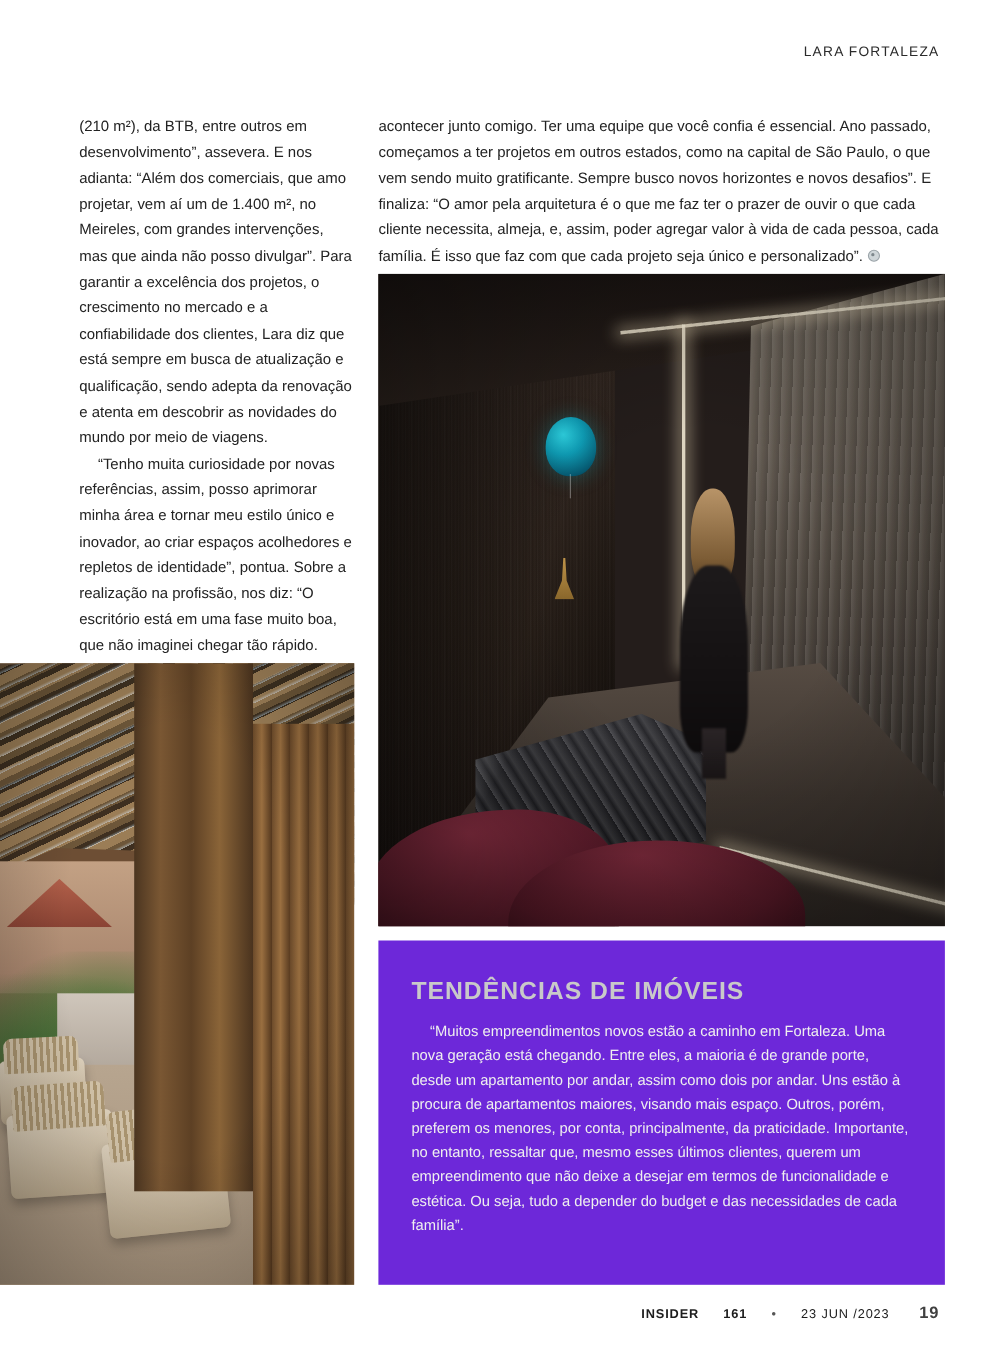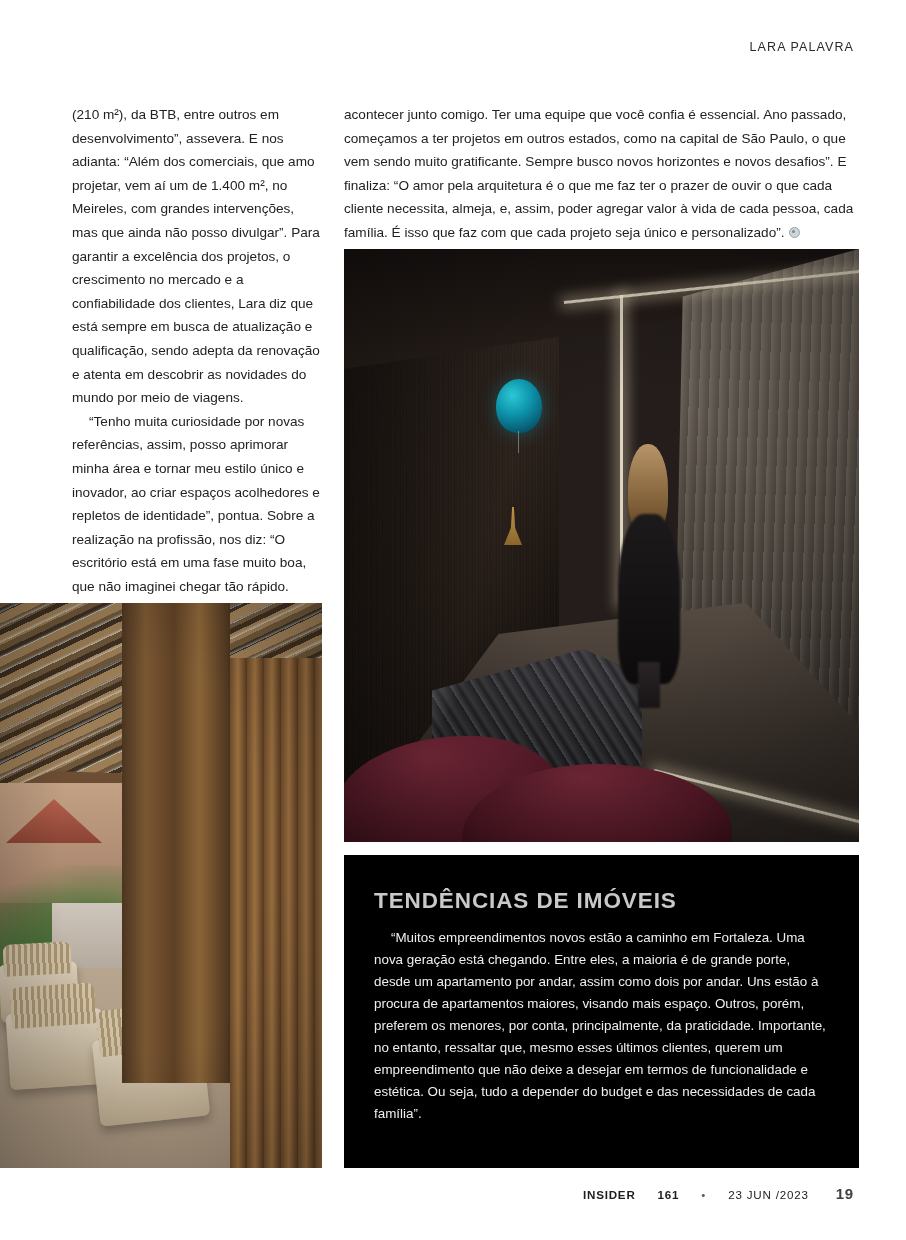--- a/index.html
+++ b/index.html
@@ -297,21 +297,21 @@
     background: radial-gradient(ellipse at 50% 45%, rgba(0,0,0,0) 45%, rgba(0,0,0,0.28) 100%);
   }
 
   
   .blackbox {
     position: absolute;
     left: 344px;
     top: 855px;
     width: 515px;
     height: 313px;
-    background: #000000;
+    background: #6d28d9;
     color: #ffffff;
     box-sizing: border-box;
     padding: 32px 30px 16px 30px;
   }
   .blackbox h2 {
     margin: 0;
     font-size: 22.5px;
     line-height: 27px;
     letter-spacing: 0.9px;
     font-weight: 700;
@@ -354,21 +354,21 @@
     font-weight: 700;
     margin-left: 5px;
     color: #404040;
   }
 </style>
 </head>
 <body>
 
 <div class="page">
 
-  <div class="header">LARA PALAVRA</div>
+  <div class="header">LARA FORTALEZA</div>
 
   <div class="col-left">
     <p>(210 m²), da BTB, entre outros em desenvolvimento”, assevera. E nos adianta: “Além dos comerciais, que amo projetar, vem aí um de 1.400 m², no Meireles, com grandes intervenções, mas que ainda não posso divulgar”. Para garantir a excelência dos projetos, o crescimento no mercado e a confiabilidade dos clientes, Lara diz que está sempre em busca de atualização e qualificação, sendo adepta da renovação e atenta em descobrir as novidades do mundo por meio de viagens.</p>
     <p class="indent">“Tenho muita curiosidade por novas referências, assim, posso aprimorar minha área e tornar meu estilo único e inovador, ao criar espaços acolhedores e repletos de identidade”, pontua. Sobre a realização na profissão, nos diz: “O escritório está em uma fase muito boa, que não imaginei chegar tão rápido. Consegui unir profissionais incríveis e que fazem</p>
   </div>
 
   <div class="col-right">
     <p><span>acontecer junto comigo. Ter uma equipe que você confia é essencial. Ano passado, começamos a ter projetos em outros estados, como na capital de São Paulo, o que vem sendo muito gratificante. Sempre busco novos horizontes e novos desafios”. E finaliza: “O amor pela arquitetura é o que me faz ter o prazer de ouvir o que cada cliente necessita, almeja, e, assim, poder agregar valor à vida de cada pessoa, cada família. É isso que faz com que cada projeto seja único e personalizado”.</span><span class="endmark"></span></p>
   </div>
 

